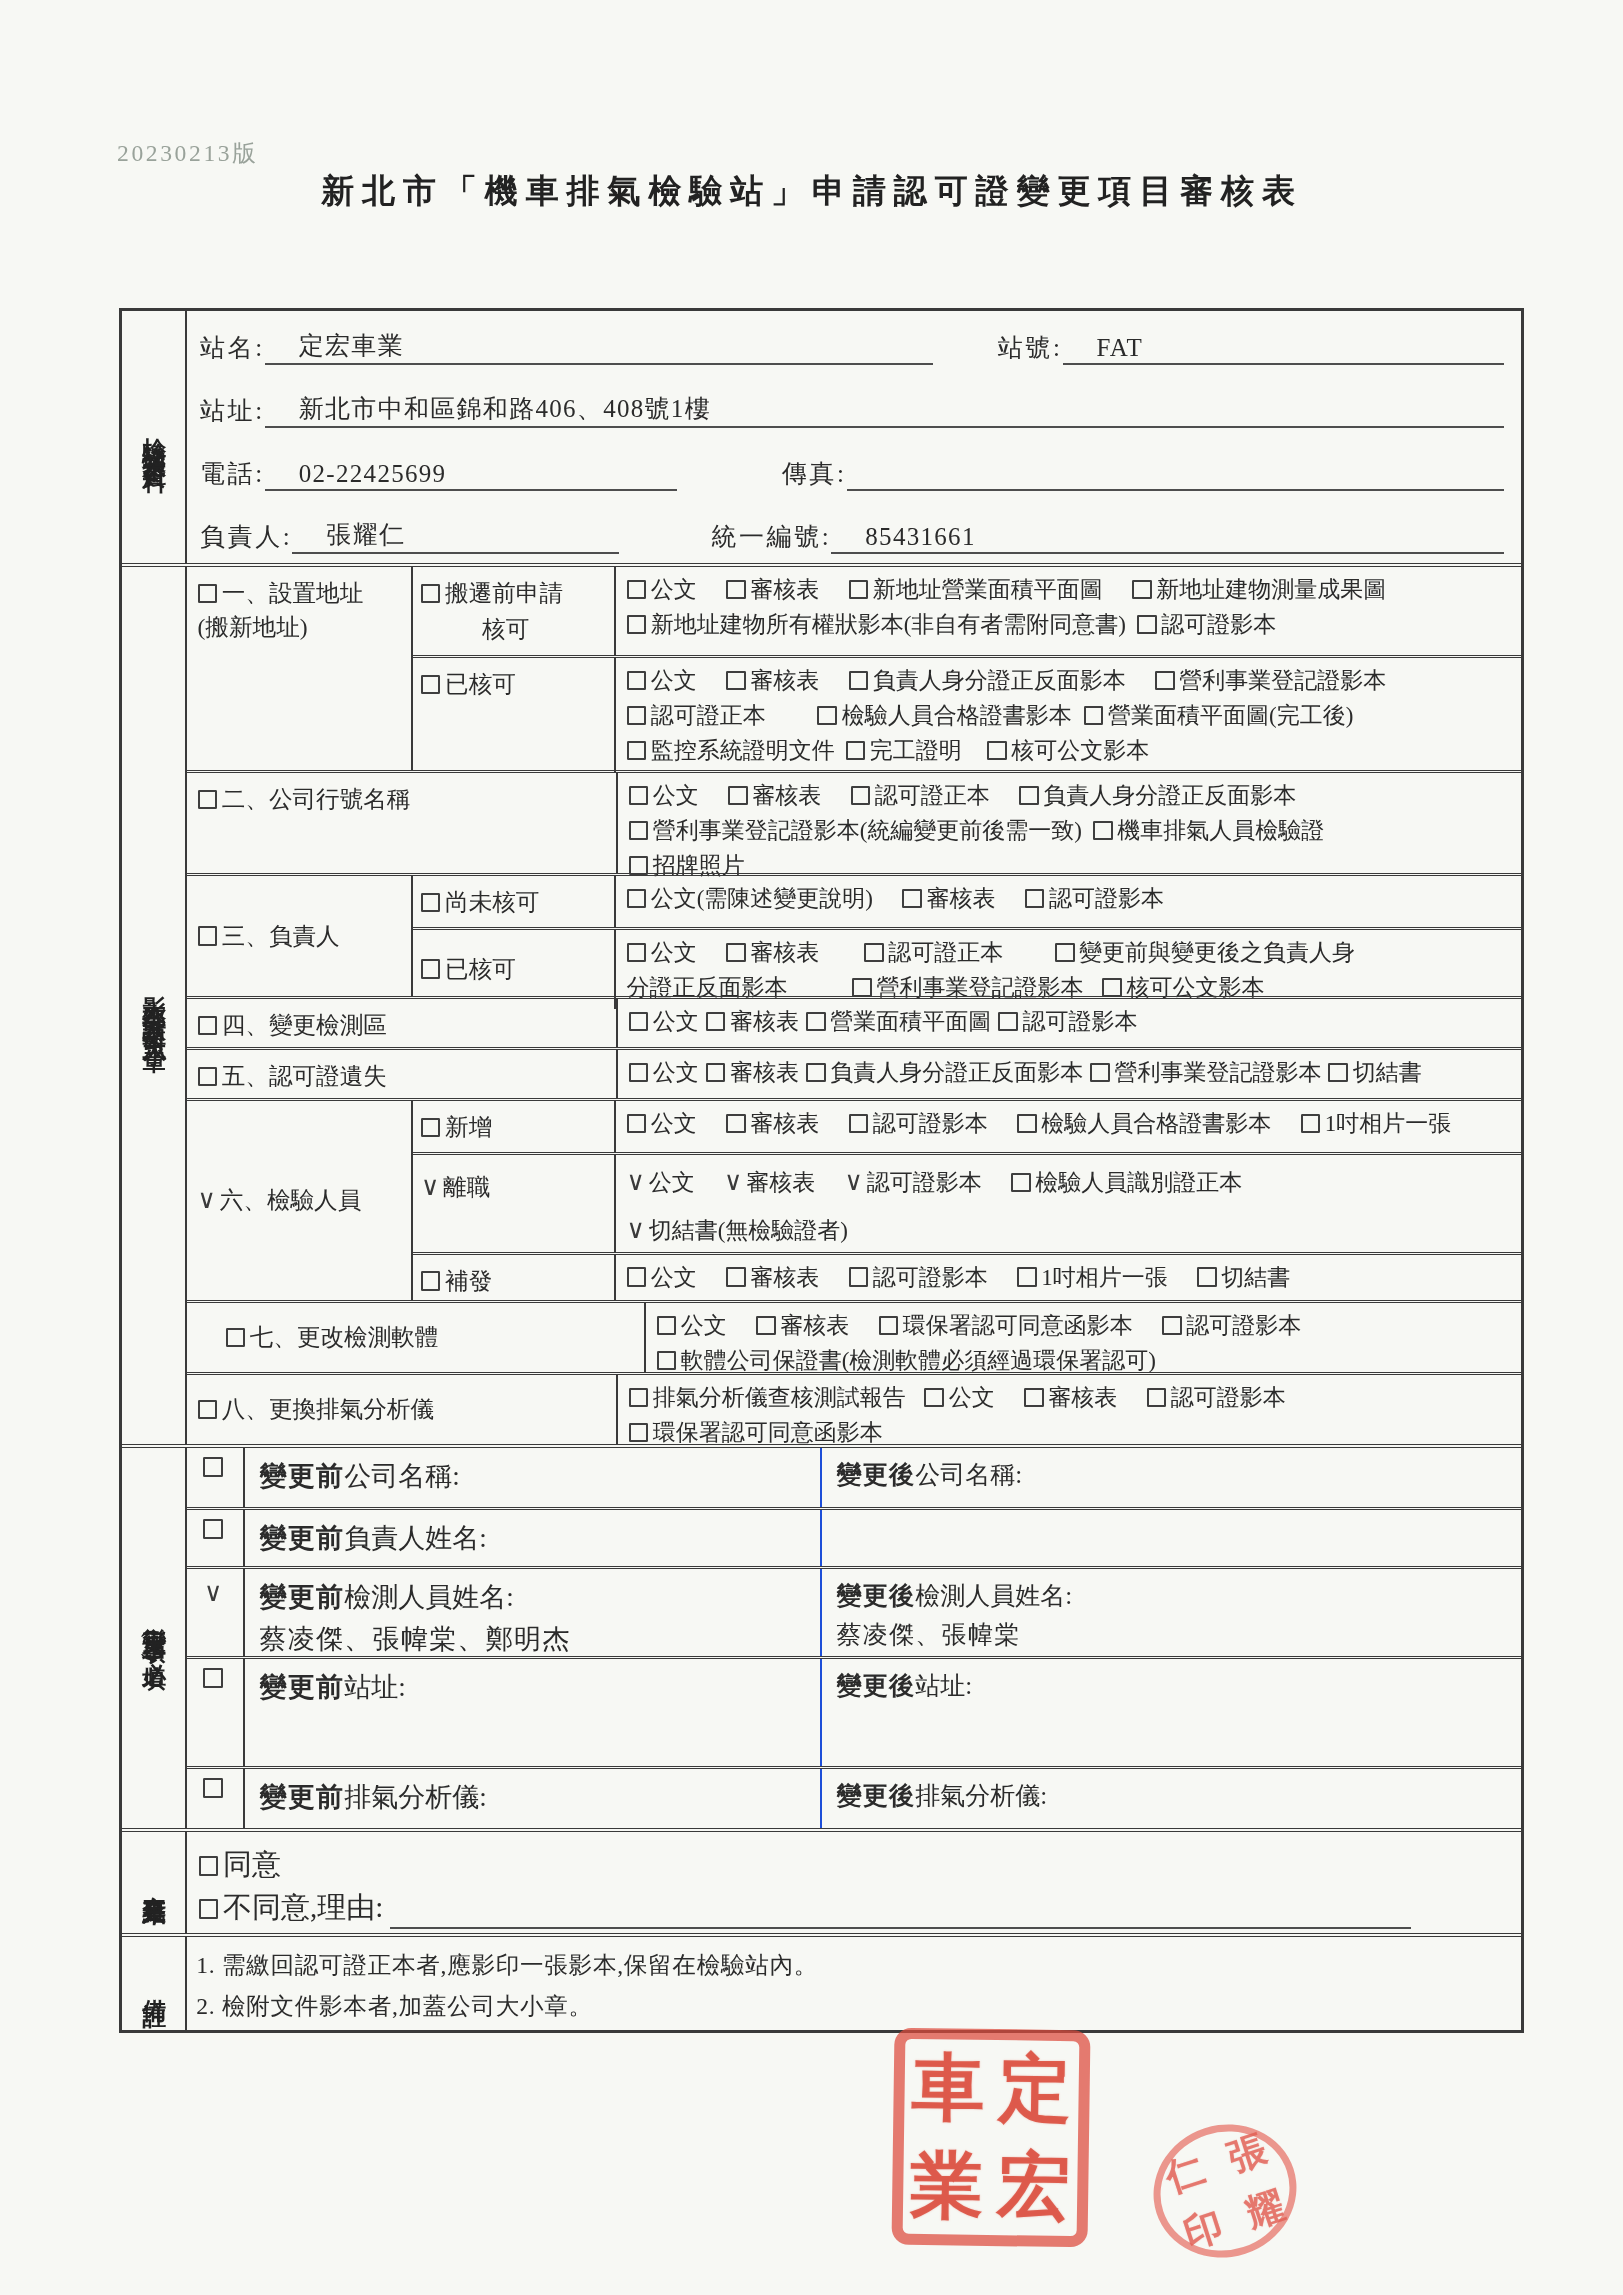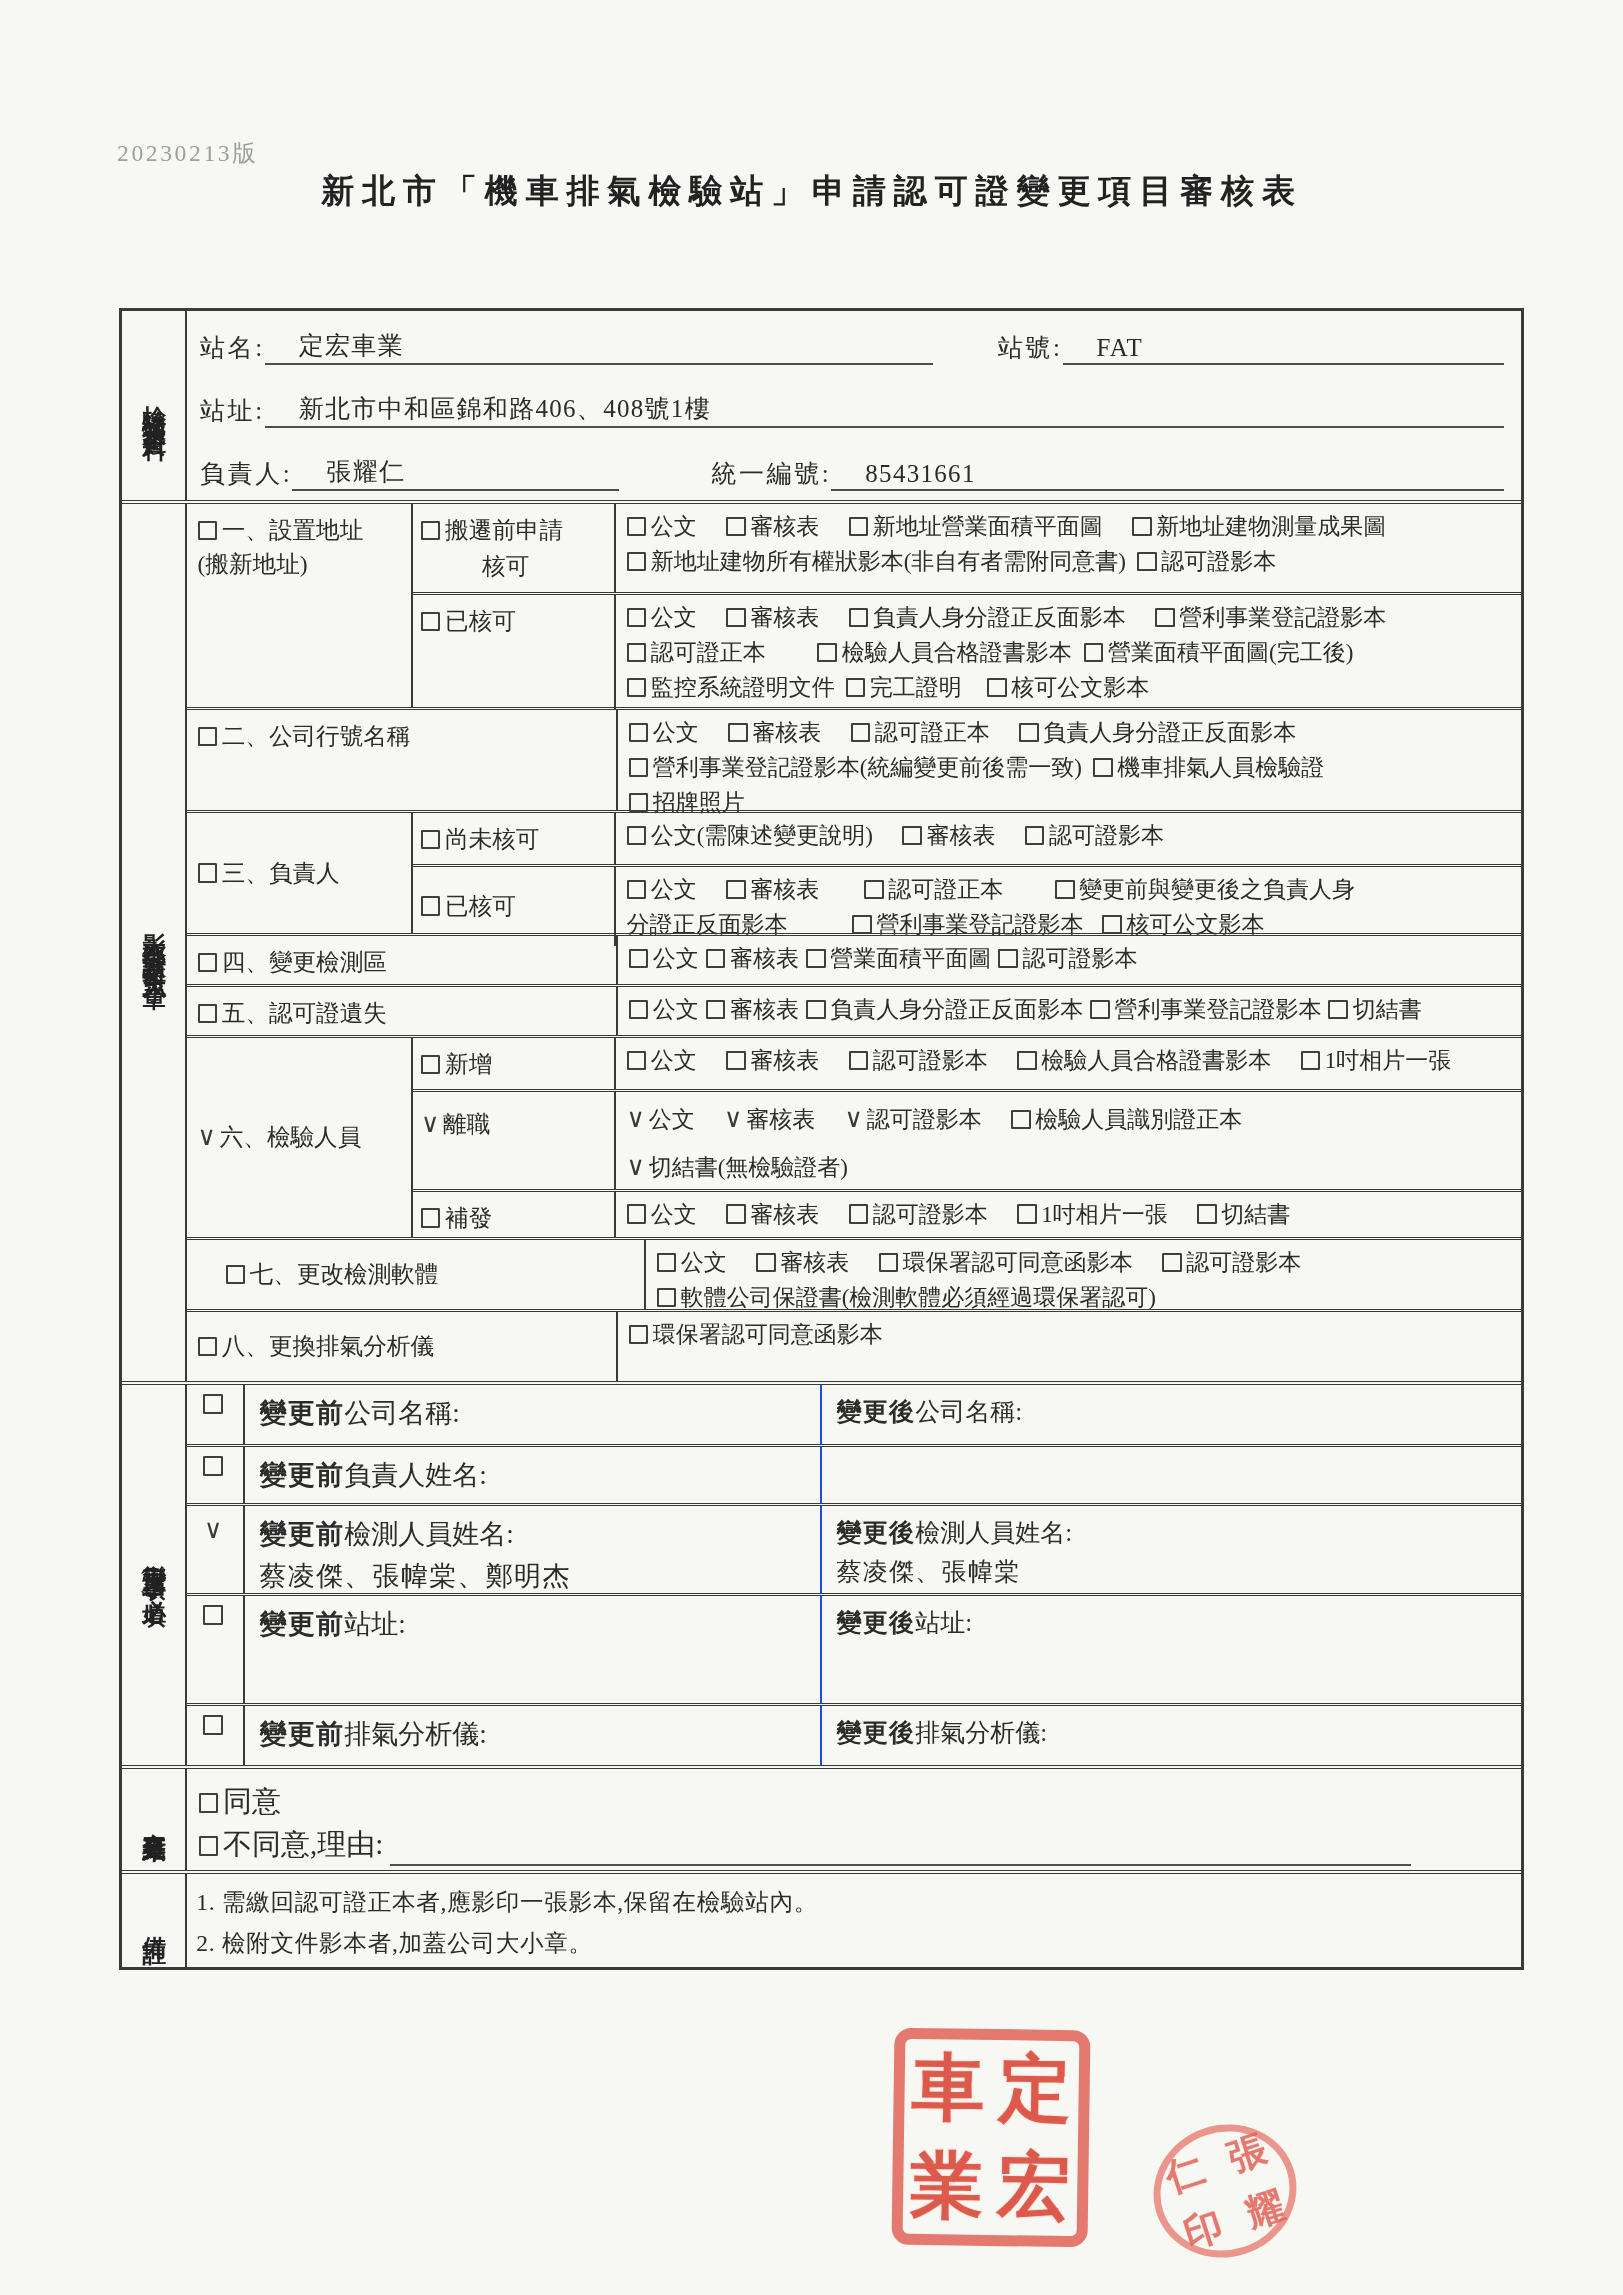--- a/index.html
+++ b/index.html
@@ -164,20 +164,26 @@
           <span class="flabel">站名:</span>
           <span class="fval" style="width:668px;">定宏車業</span>
           <span class="flabel" style="margin-left:65px;">站號:</span>
           <span class="fval grow">FAT</span>
         </div>
         <div class="arow">
           <span class="flabel">站址:</span>
           <span class="fval grow">新北市中和區錦和路406、408號1樓</span>
         </div>
         <div class="arow">
+          <span class="flabel">電話:</span>
+          <span class="fval" style="width:412px;">02-22425699</span>
+          <span class="flabel" style="margin-left:105px;">傳真:</span>
+          <span class="fval grow"></span>
+        </div>
+        <div class="arow">
           <span class="flabel">負責人:</span>
           <span class="fval" style="width:327px;">張耀仁</span>
           <span class="flabel" style="margin-left:92px;">統一編號:</span>
           <span class="fval grow">85431661</span>
         </div>
       </div>
     </div>
 
     <div class="sec">
       <div class="shead">
@@ -390,20 +396,26 @@
               <span class="it"><span class="cb"></span><span>軟體公司保證書(檢測軟體必須經過環保署認可)</span></span>
             </div>
           </div>
         </div>
 
         <div class="brow" style="height:72px;">
           <div class="bitem wide vcenter">
             <span><span class="cb"></span><span>八、更換排氣分析儀</span></span>
           </div>
           <div class="bdocs">
+            <div class="dline">
+              <span class="it" style="margin-right:13px;"><span class="cb"></span><span>排氣分析儀查核測試報告</span></span>
+              <span class="it"><span class="cb"></span><span>公文</span></span>
+              <span class="it"><span class="cb"></span><span>審核表</span></span>
+              <span class="it"><span class="cb"></span><span>認可證影本</span></span>
+            </div>
             <div class="dline">
               <span class="it"><span class="cb"></span><span>環保署認可同意函影本</span></span>
             </div>
           </div>
         </div>
 
       </div>
     </div>
 
     <div class="sec">

